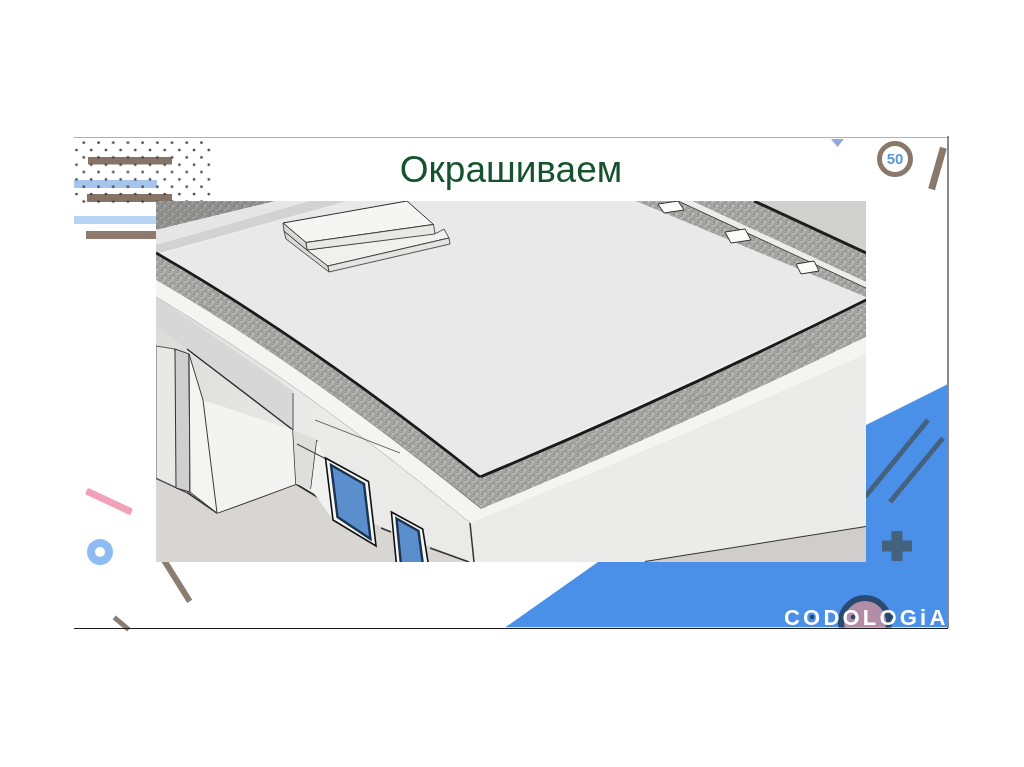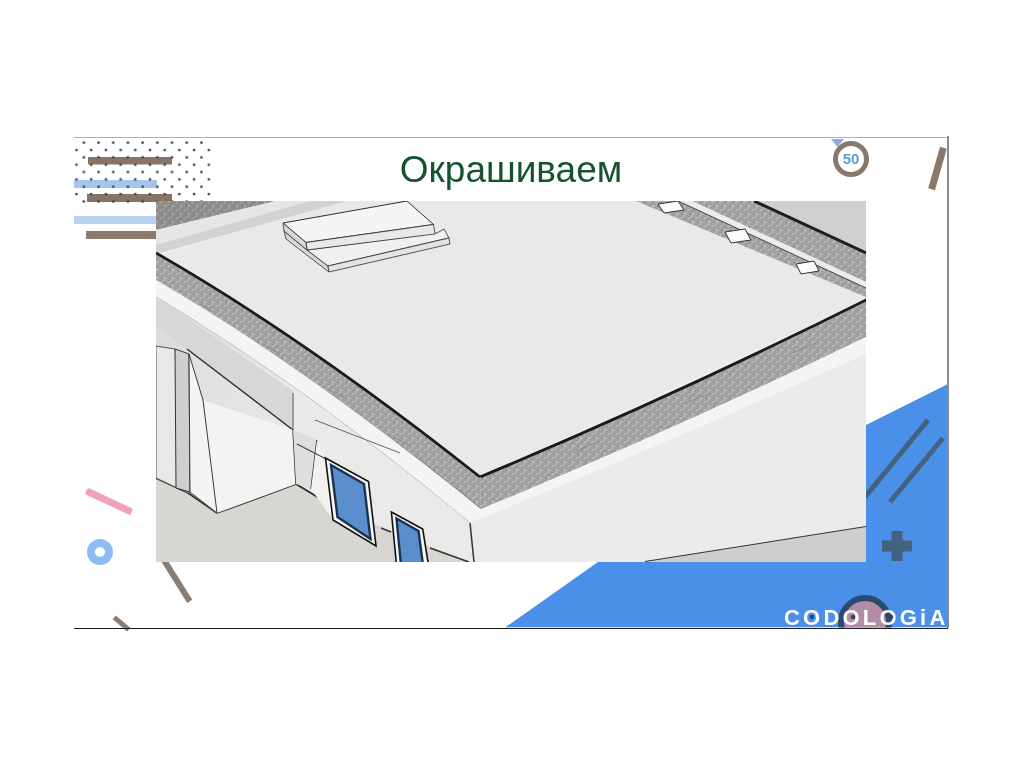--- a/index.html
+++ b/index.html
@@ -30,21 +30,21 @@
 
     <rect x="86" y="231" width="71" height="8" fill="#8d7a6c"></rect>
   </svg>
 
   <div class="abs" style="left:74px;top:149px;width:874px;text-align:center;font-size:37px;font-weight:normal;color:#14532d;">Окрашиваем</div>
 
   <svg class="abs" style="left:0;top:0;" width="1024" height="160">
       <polygon points="831,139 844,139 837.5,147" fill="#93a9dd"></polygon>
     </svg>
 
-  <div class="abs" style="left:833px;top:141px;width:26px;height:26px;border:5px solid #8a796b;border-radius:50%;background:#fff;text-align:center;line-height:26px;font-size:15px;font-weight:bold;color:#5b9bd5;">50</div>
+  <div class="abs" style="left:877px;top:141px;width:26px;height:26px;border:5px solid #8a796b;border-radius:50%;background:#fff;text-align:center;line-height:26px;font-size:15px;font-weight:bold;color:#5b9bd5;">50</div>
 
   <div class="abs" style="left:934px;top:147px;width:7px;height:43px;background:#8a796b;transform:rotate(16deg);"></div>
 
   <div class="abs" style="left:84px;top:498px;width:50px;height:7px;background:#f2a2b8;transform:rotate(25deg);border-radius:2px;"></div>
 
   <div class="abs" style="left:87px;top:539px;width:10px;height:10px;border:8px solid #8cbcf2;border-radius:50%;"></div>
 
   <div class="abs" style="left:153px;top:578px;width:48px;height:6px;background:#8a7d72;transform:rotate(58deg);"></div>
 
   <div class="abs" style="left:112px;top:621px;width:19px;height:5px;background:#8a7d72;transform:rotate(40deg);"></div>

